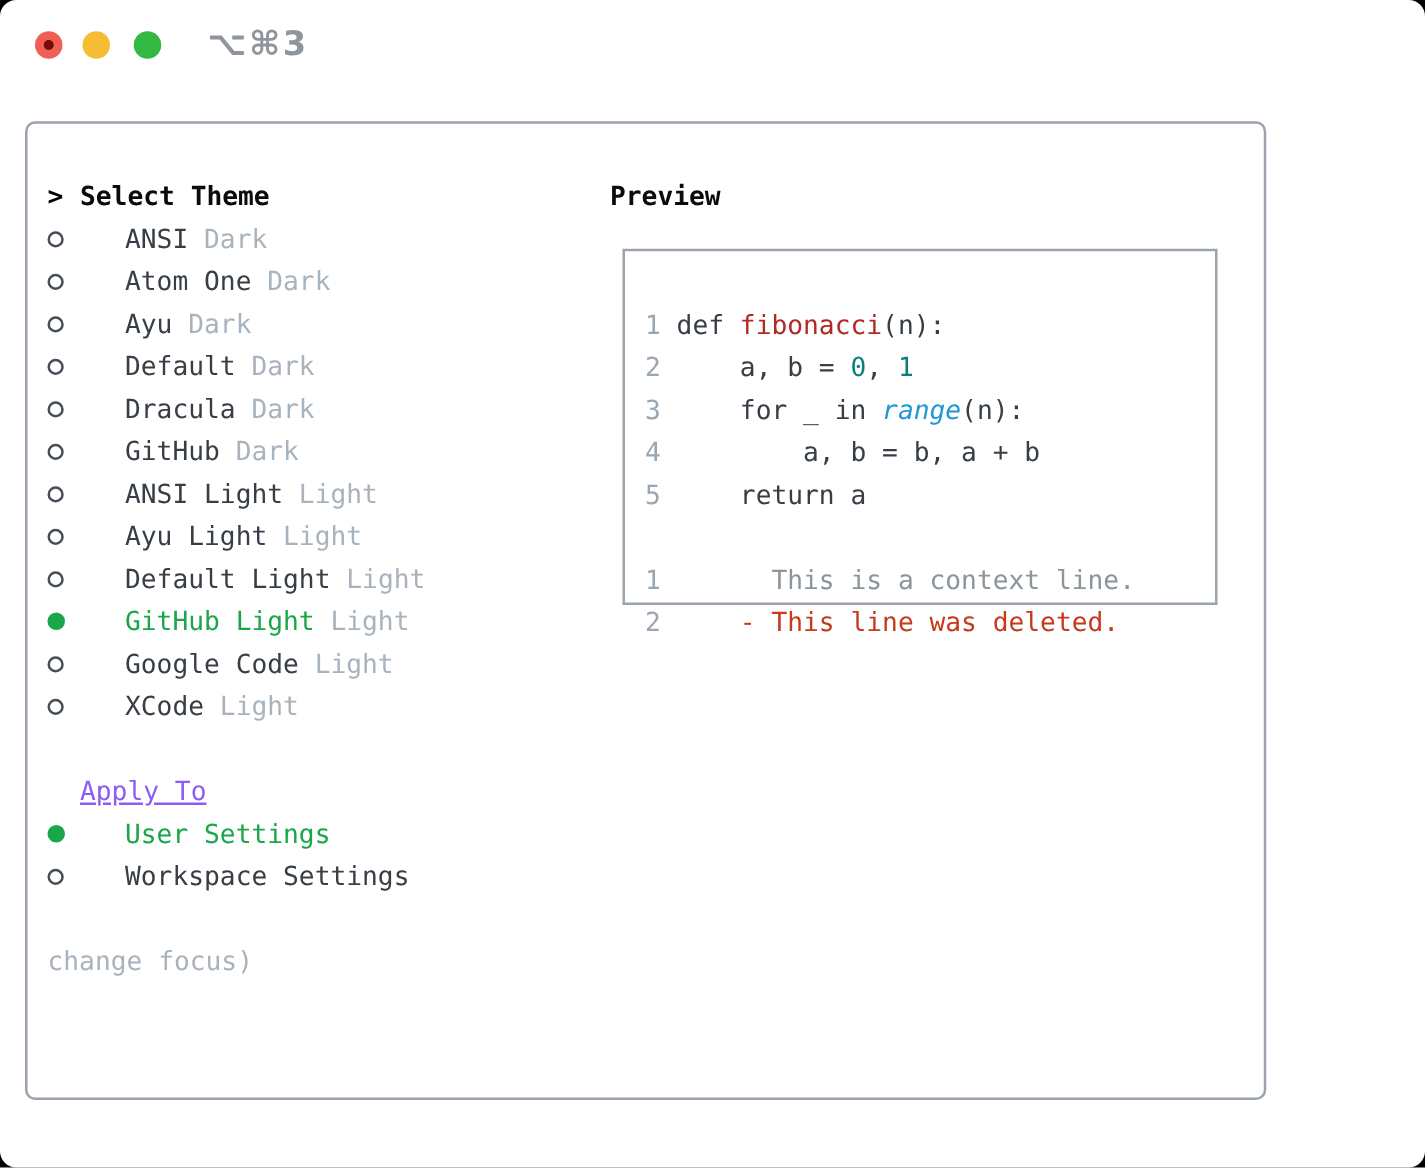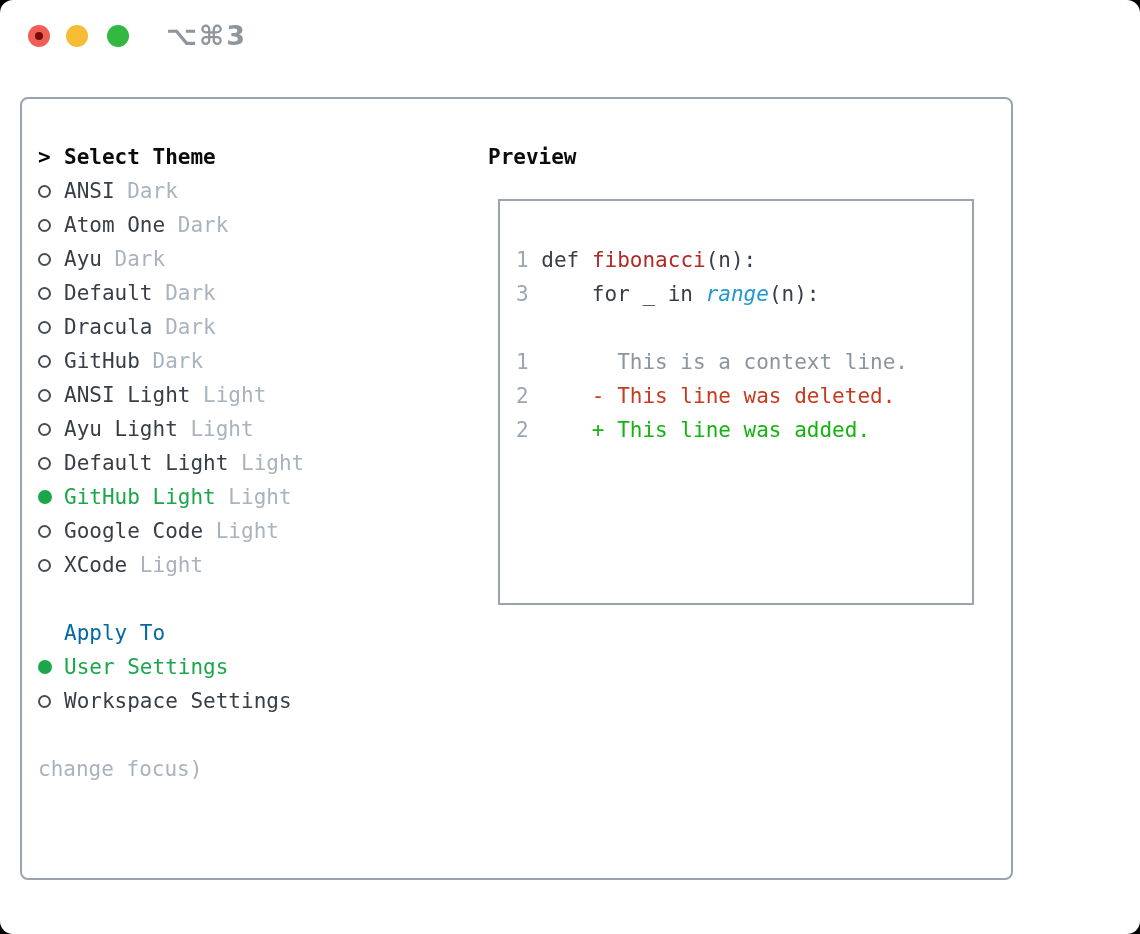--- a/index.html
+++ b/index.html
@@ -27,31 +27,31 @@
     position:absolute;left:20px;top:97px;width:993px;height:783px;
     box-sizing:border-box;border:2px solid var(--border-gray);border-radius:8px;
     background:#fff;
   }
   .col-left{position:absolute;left:16px;top:41px;}
   .col-right{position:absolute;left:466px;top:41px;}
   .row{height:34px;display:flex;align-items:center;font-size:21px;color:var(--text-primary);}
   .marker{width:26px;display:flex;align-items:center;flex:none;}
   .caret{color:#000;font-weight:bold;font-size:21px;}
   .hdr{color:var(--header-black);font-weight:bold;}
-  .subhdr{color:#0369a1;}
+  .subhdr{color:#8b5cf6;text-decoration:underline;}
   .dot{width:13px;height:13px;box-sizing:border-box;border:2px solid var(--bullet-outline);border-radius:50%;}
   .dot.sel{width:14px;height:14px;border:none;background:var(--selection-green);}
-  .opt-name{white-space:pre;}
+  .opt-name{white-space:pre;margin-left:36px;}
   .opt-name.sel{color:var(--selection-green);}
   .opt-variant{color:var(--text-muted);white-space:pre;}
   .spacer{height:34px;}
   .hint{color:var(--text-muted);}
   
   .pbox{
-    margin:25px 0 0 10px;width:476px;height:406px;box-sizing:border-box;
+    margin:25px 0 0 10px;width:476px;height:285px;box-sizing:border-box;
     border:2px solid var(--border-gray);padding:8px 4px 0 16px;background:#fff;
   }
   .pline{height:34px;line-height:34px;font-size:21px;white-space:pre;}
   .tk-ln{color:var(--line-number);}
   .tk-code{color:var(--text-primary);}
   .tk-fn{color:var(--function-red);}
   .tk-num{color:var(--number-teal);}
   .tk-builtin{color:var(--builtin-blue);font-style:italic;}
   .tk-ctx{color:var(--context-gray);text-align:center;}
   .tk-del{color:var(--deleted-red);text-align:right;}
@@ -193,23 +193,25 @@
       <div class="row hint">change focus)</div>
     </div>
 
     <div class="col-right">
       <div class="row">
         <span class="hdr">Preview</span>
       </div>
       <div class="pbox" id="preview-lines">
           <div class="pline"></div>
           <div class="pline"><span class="tk-ln">1</span><span class="tk-code"> def </span><span class="tk-fn">fibonacci</span><span class="tk-code">(n):</span></div>
+          <div class="pline"><span class="tk-ln">2</span><span class="tk-code">     a, b = </span><span class="tk-num">0</span><span class="tk-code">, </span><span class="tk-num">1</span></div>
           <div class="pline"><span class="tk-ln">3</span><span class="tk-code">     for _ in </span><span class="tk-builtin">range</span><span class="tk-code">(n):</span></div>
+          <div class="pline"><span class="tk-ln">4</span><span class="tk-code">         a, b = b, a + b</span></div>
+          <div class="pline"><span class="tk-ln">5</span><span class="tk-code">     return a</span></div>
           <div class="pline"></div>
           <div class="pline"><span class="tk-ln">1</span><span class="tk-ctx">       This is a context line.</span></div>
           <div class="pline"><span class="tk-ln">2</span><span class="tk-del">     - This line was deleted.</span></div>
-          <div class="pline"><span class="tk-ln">2</span><span class="tk-add">     + This line was added.</span></div>
           <div class="pline"></div>
         </div>
     </div>
 
   </div>
 </div>
 
 </body></html>

